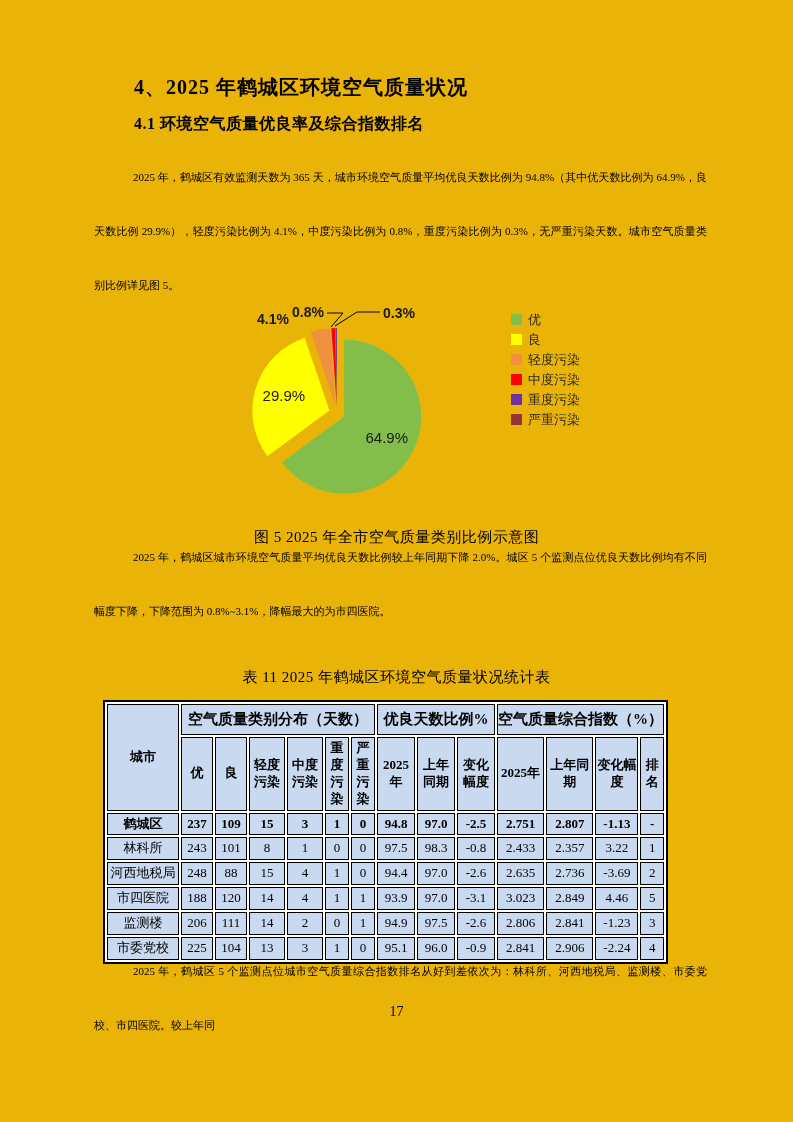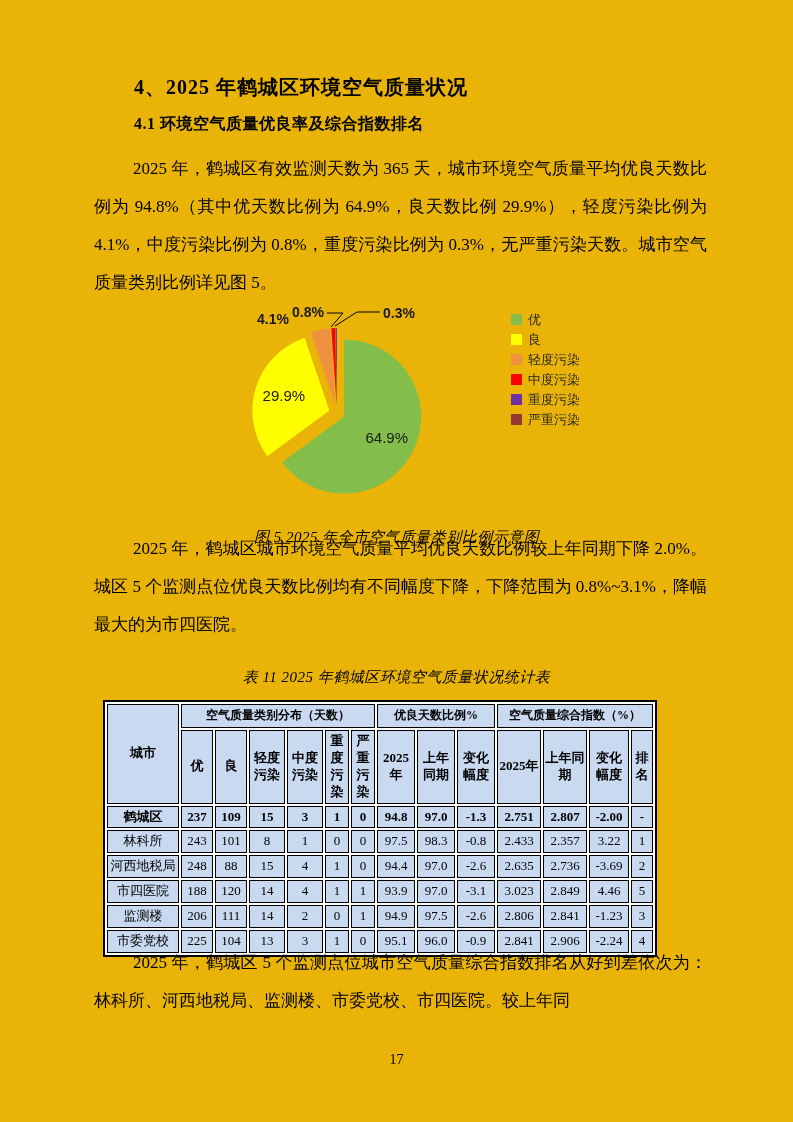--- a/index.html
+++ b/index.html
@@ -12,54 +12,54 @@
   .h1 {
     position:absolute; top:74px; left:134px;
     font-size:20px; font-weight:bold; letter-spacing:1px;
   }
   .h2 {
     position:absolute; top:114px; left:134px;
     font-size:16px; font-weight:bold; letter-spacing:0.5px;
   }
   .para {
     position:absolute; left:94px; width:613px;
-    font-size:17px; line-height:38px;
+    font-size:11px; line-height:54px;
     text-align:justify; text-justify:inter-ideograph;
     text-indent:39px;
   }
   #p1 { top:150px; }
   #p2 { top:530px; }
   #p3 { top:944px; }
   .figure { position:absolute; top:300px; left:95px; width:640px; height:220px; }
   .figure svg { position:absolute; left:0; top:0; }
   .legend { position:absolute; left:416px; top:10px;
     font-family:"Liberation Sans","DejaVu Sans",sans-serif; font-size:13px; color:#262626; }
   .legend-item { display:flex; align-items:center; height:19px; margin-bottom:1px; }
   .swatch { width:11px; height:11px; margin-right:6px; flex:0 0 11px; }
   .caption { position:absolute; left:0; width:100%; text-align:center;
-    font-size:15px; letter-spacing:0.5px;font-style:italic; }
+    font-size:15px; letter-spacing:0.5px; }
   #figcap { top:528px; }
   #tabcap { top:668px; }
   table {
     position:absolute; top:700px; left:103px;
     border-collapse:separate; border-spacing:2px;
     background:#ffffff; border:2px solid #000;
     table-layout:fixed; font-size:13px;
     font-family:"Liberation Serif","DejaVu Serif",serif;
   }
   th, td {
     border:1px solid #000; background:#c9d9f0;
     text-align:center; vertical-align:middle;
     padding:2px 0; line-height:1.3; overflow:hidden;
   }
   thead th { font-weight:bold; }
-  thead .grp { white-space:nowrap; height:24px; font-size:12px; }
+  thead .grp { white-space:nowrap; height:31px; font-size:15px; }
   tbody td { height:22px; }
   tbody tr.bold td { font-weight:bold; }
-  .pagenum { position:absolute; top:1052px; left:0; width:100%;
+  .pagenum { position:absolute; top:1004px; left:0; width:100%;
     text-align:center; font-size:14px; }
   .pie-label { font-family:"Liberation Sans","DejaVu Sans",sans-serif; fill:#1a1a1a; }
 </style>
 </head>
 <body>
 
 <div class="page">
 
   <div class="h1">4、2025 年鹤城区环境空气质量状况</div>
   <div class="h2">4.1 环境空气质量优良率及综合指数排名</div>
@@ -159,24 +159,24 @@
         <tr class="bold">
           <td>鹤城区</td>
           <td>237</td>
           <td>109</td>
           <td>15</td>
           <td>3</td>
           <td>1</td>
           <td>0</td>
           <td>94.8</td>
           <td>97.0</td>
-          <td>-1.3</td>
+          <td>-2.5</td>
           <td>2.751</td>
           <td>2.807</td>
-          <td>-2.00</td>
+          <td>-1.13</td>
           <td>-</td>
         </tr>
         <tr>
           <td>林科所</td>
           <td>243</td>
           <td>101</td>
           <td>8</td>
           <td>1</td>
           <td>0</td>
           <td>0</td>

